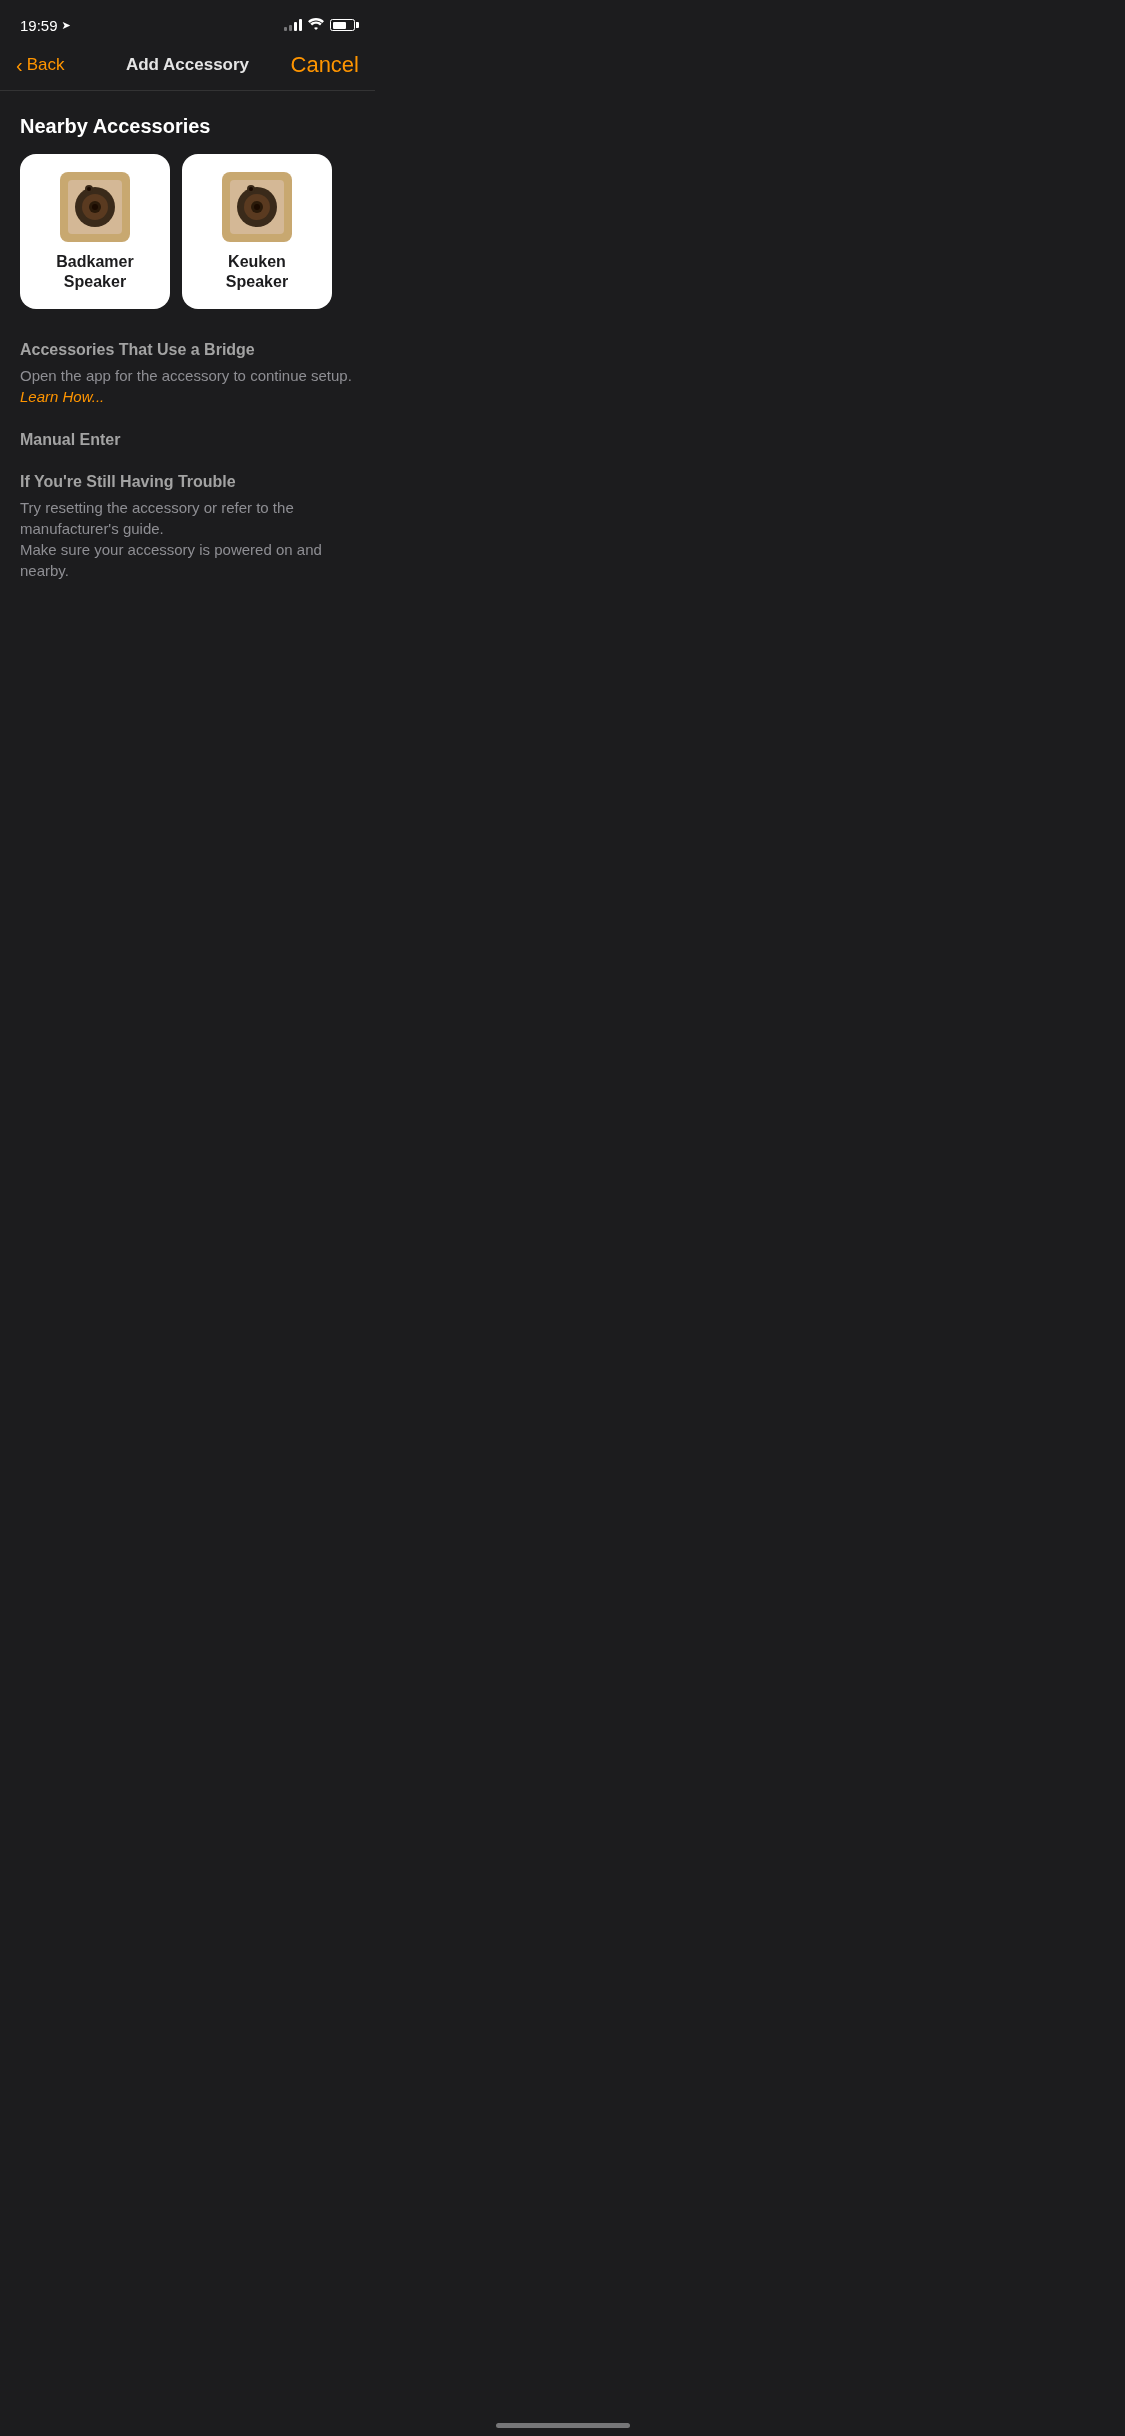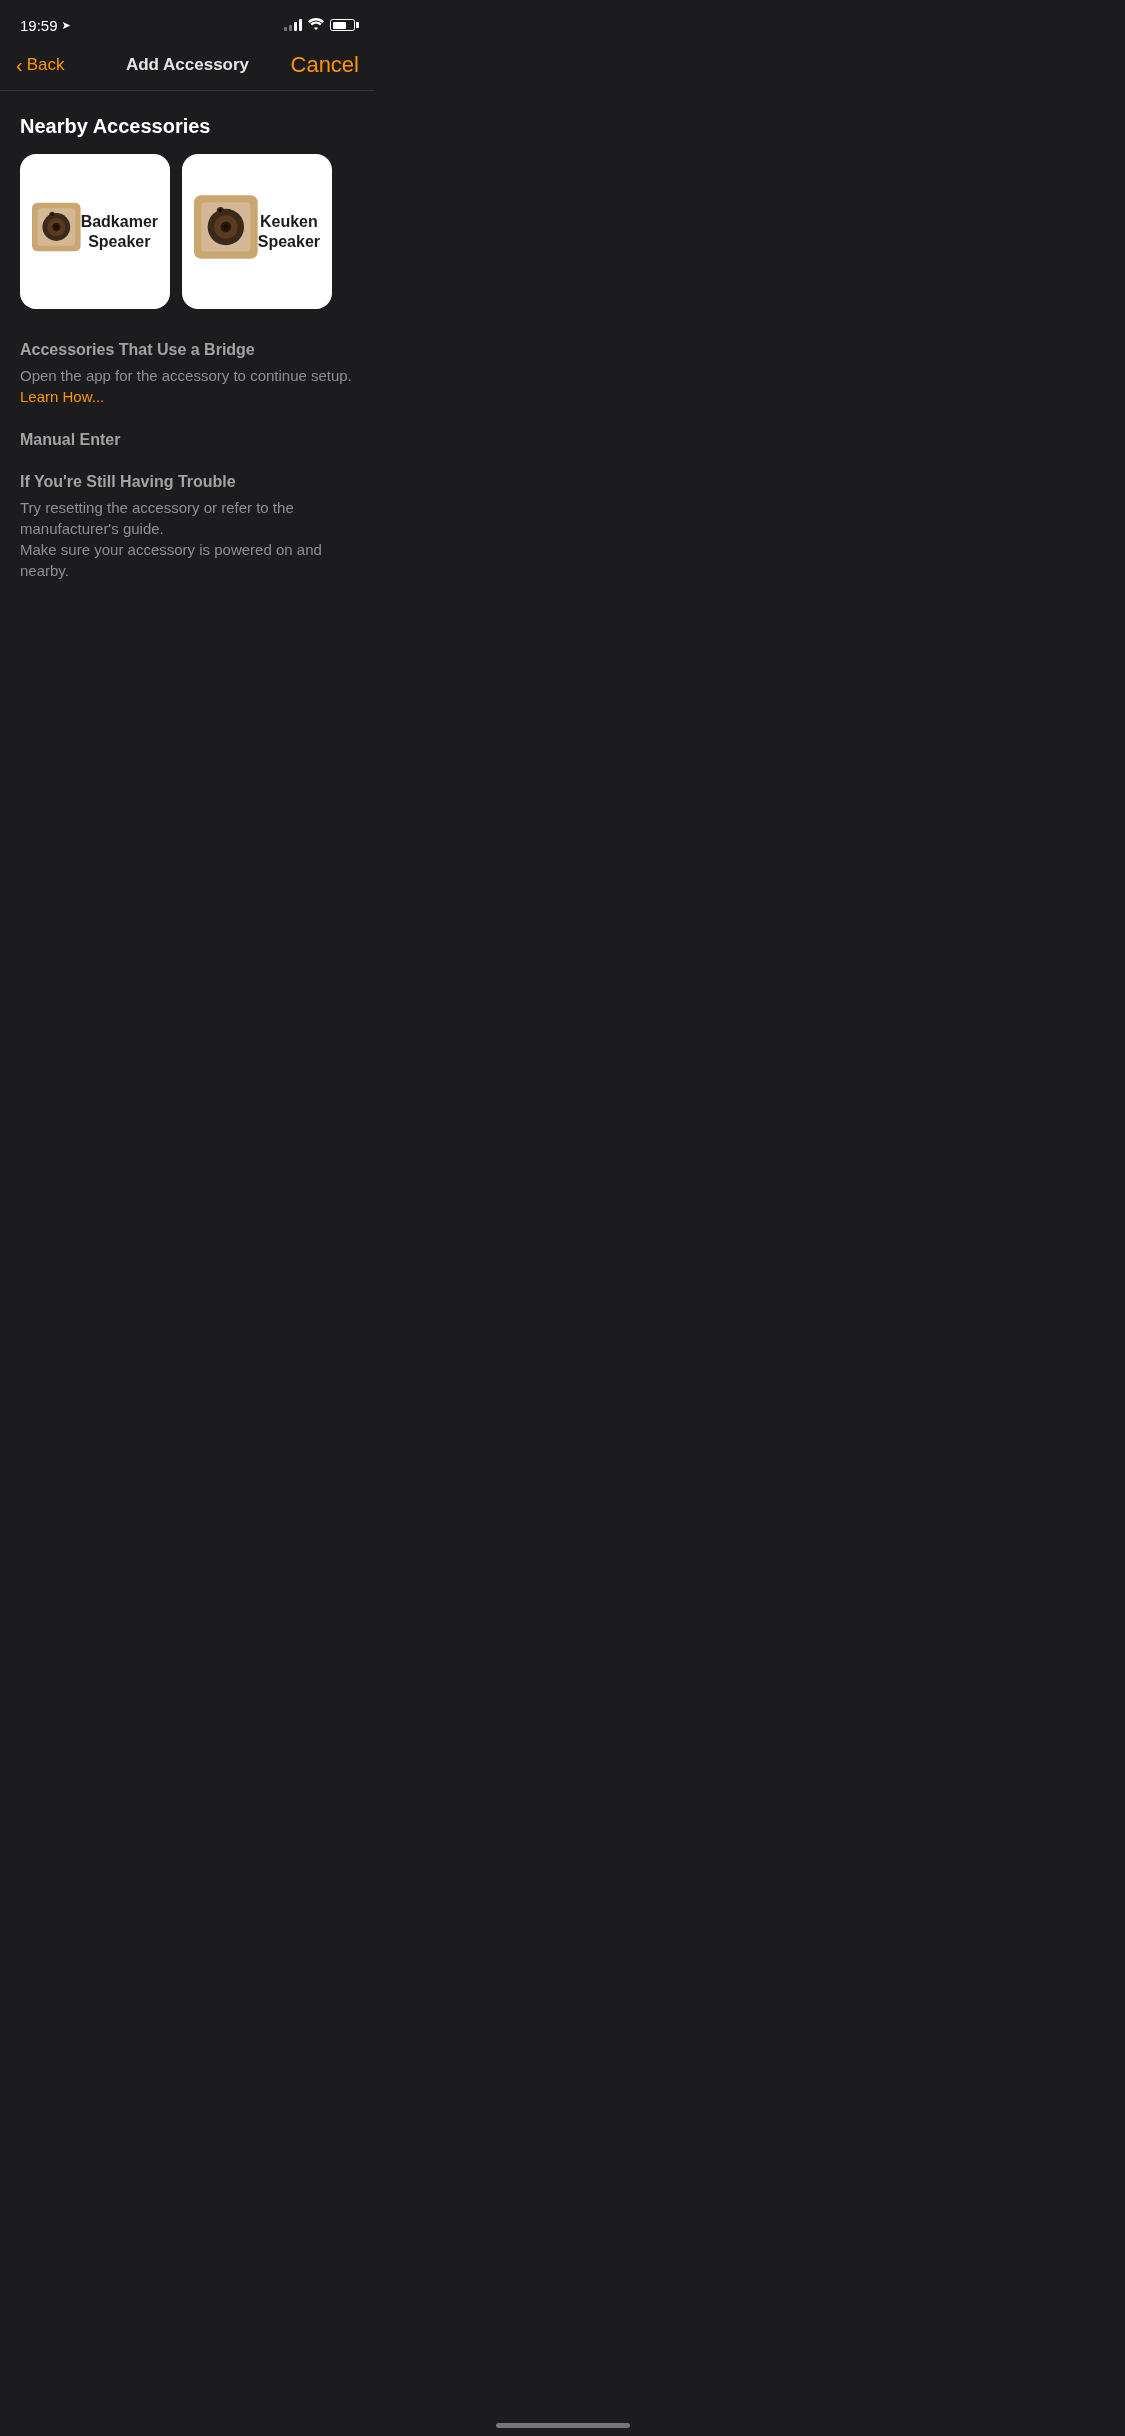--- a/index.html
+++ b/index.html
@@ -157,21 +157,21 @@
       gap: 12px;
       margin-bottom: 32px;
     }
 
     .accessory-card {
       background: #ffffff;
       border-radius: 16px;
       width: 150px;
       height: 155px;
       display: flex;
-      flex-direction: row;
+      flex-direction: column;
       align-items: center;
       justify-content: center;
       cursor: pointer;
       padding: 12px;
     }
 
     .speaker-icon {
       width: 70px;
       height: 70px;
       margin-bottom: 10px;
@@ -200,20 +200,21 @@
     .info-section-text {
       font-size: 15px;
       color: #8e8e93;
       line-height: 1.4;
     }
 
     .info-section-link {
       color: #FF9500;
       text-decoration: none;
       cursor: pointer;
+      font-style: italic;
     }
 
     
     .home-indicator {
       position: fixed;
       bottom: 8px;
       left: 50%;
       transform: translateX(-50%);
       width: 134px;
       height: 5px;

